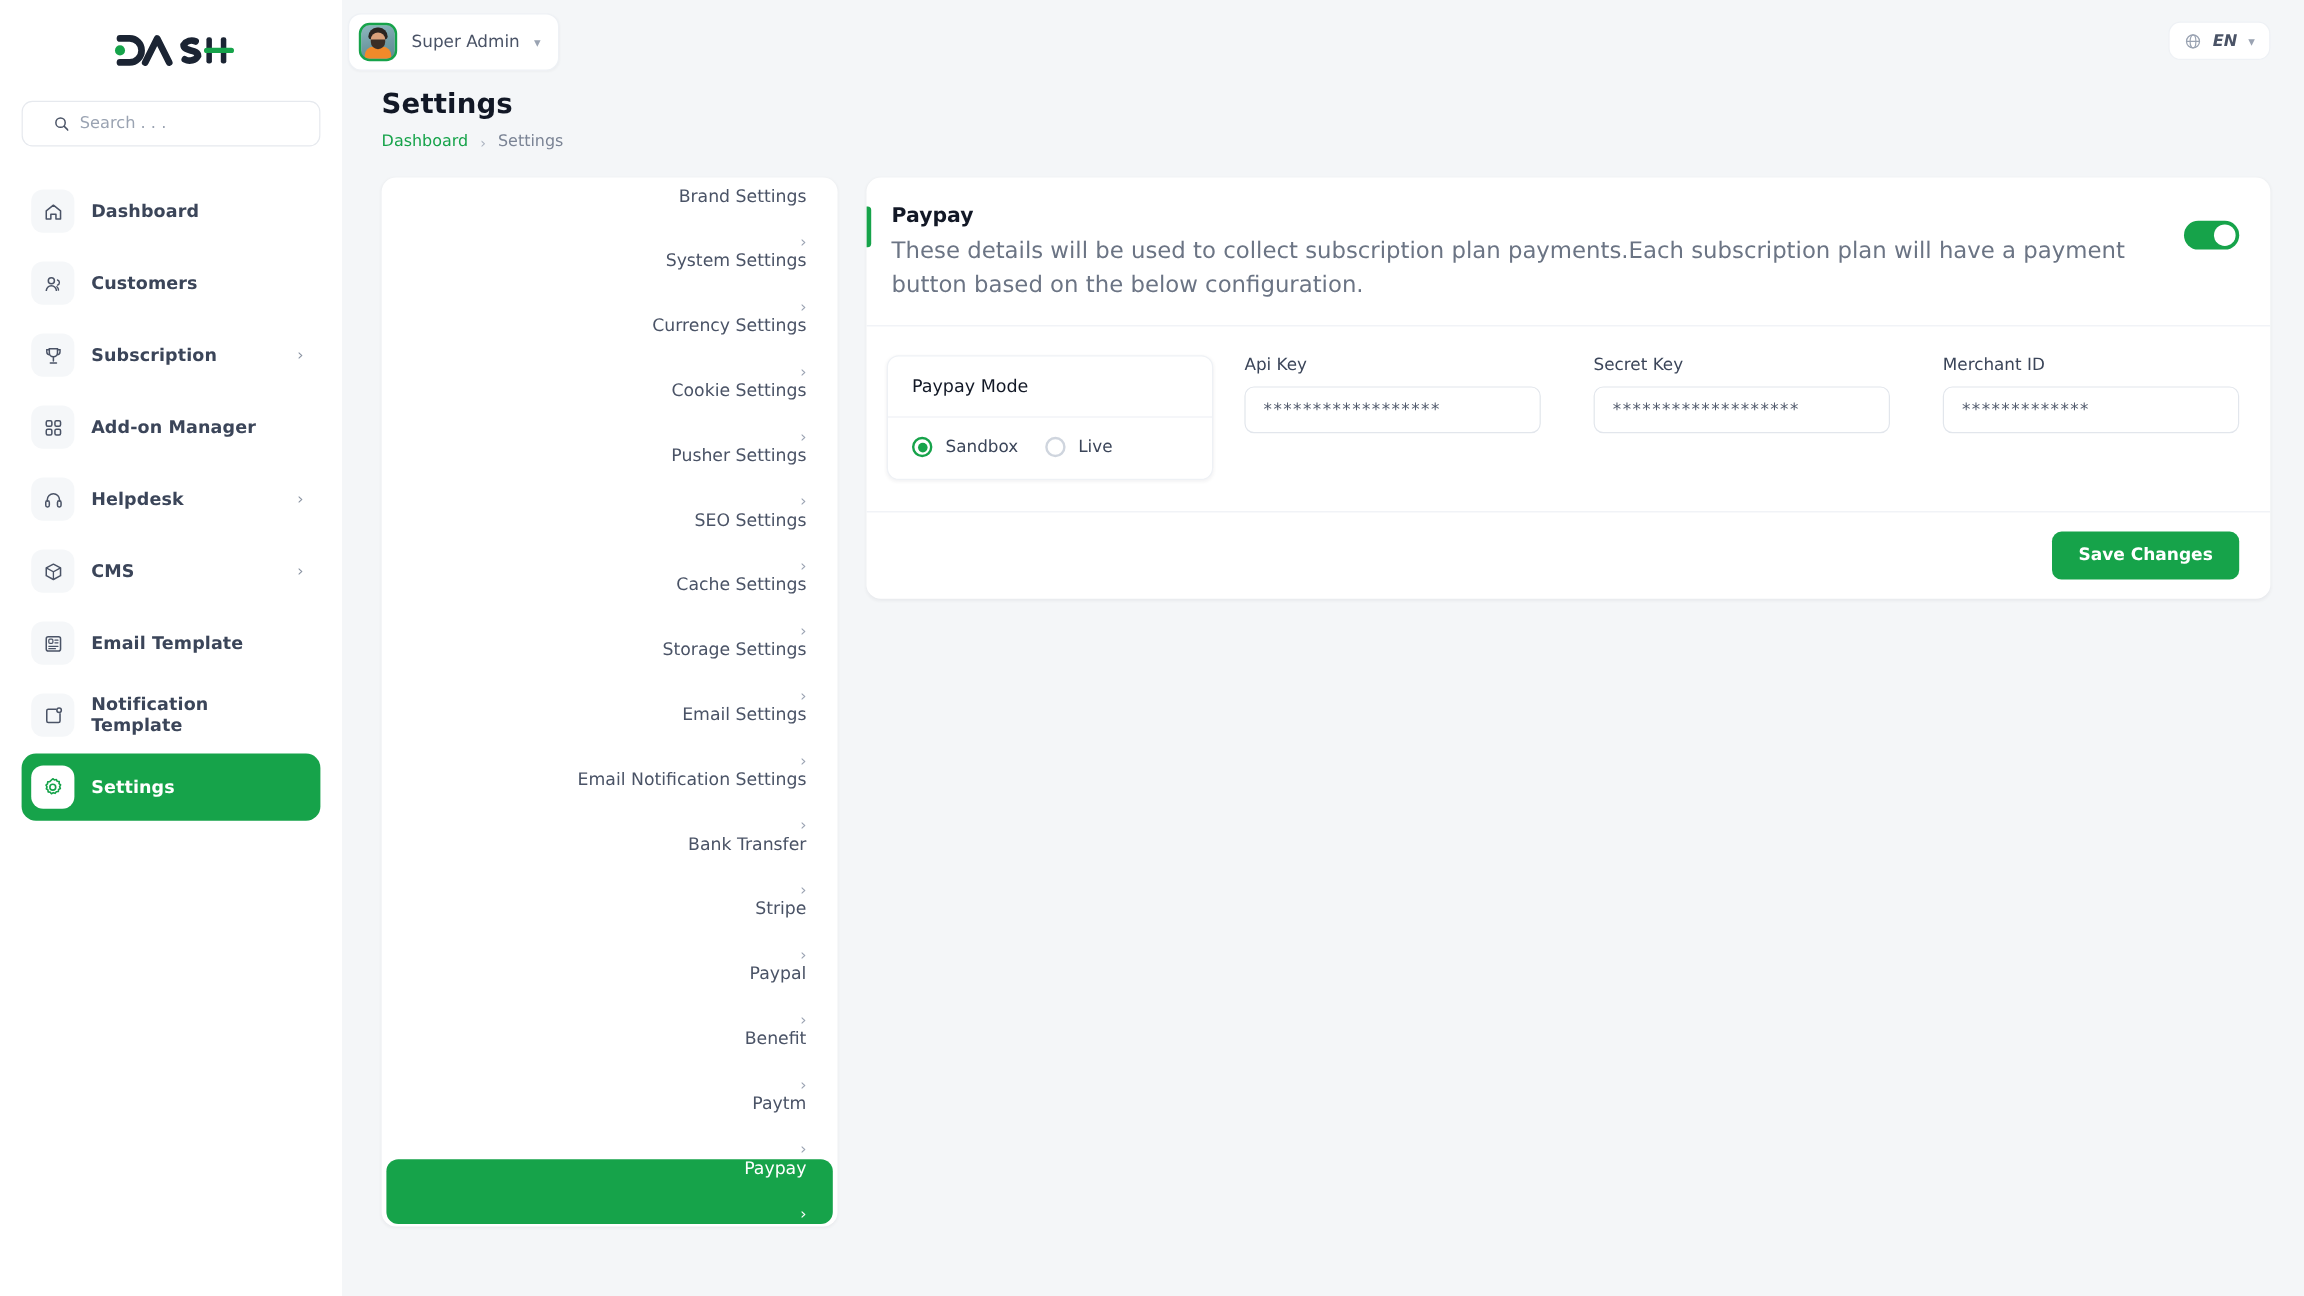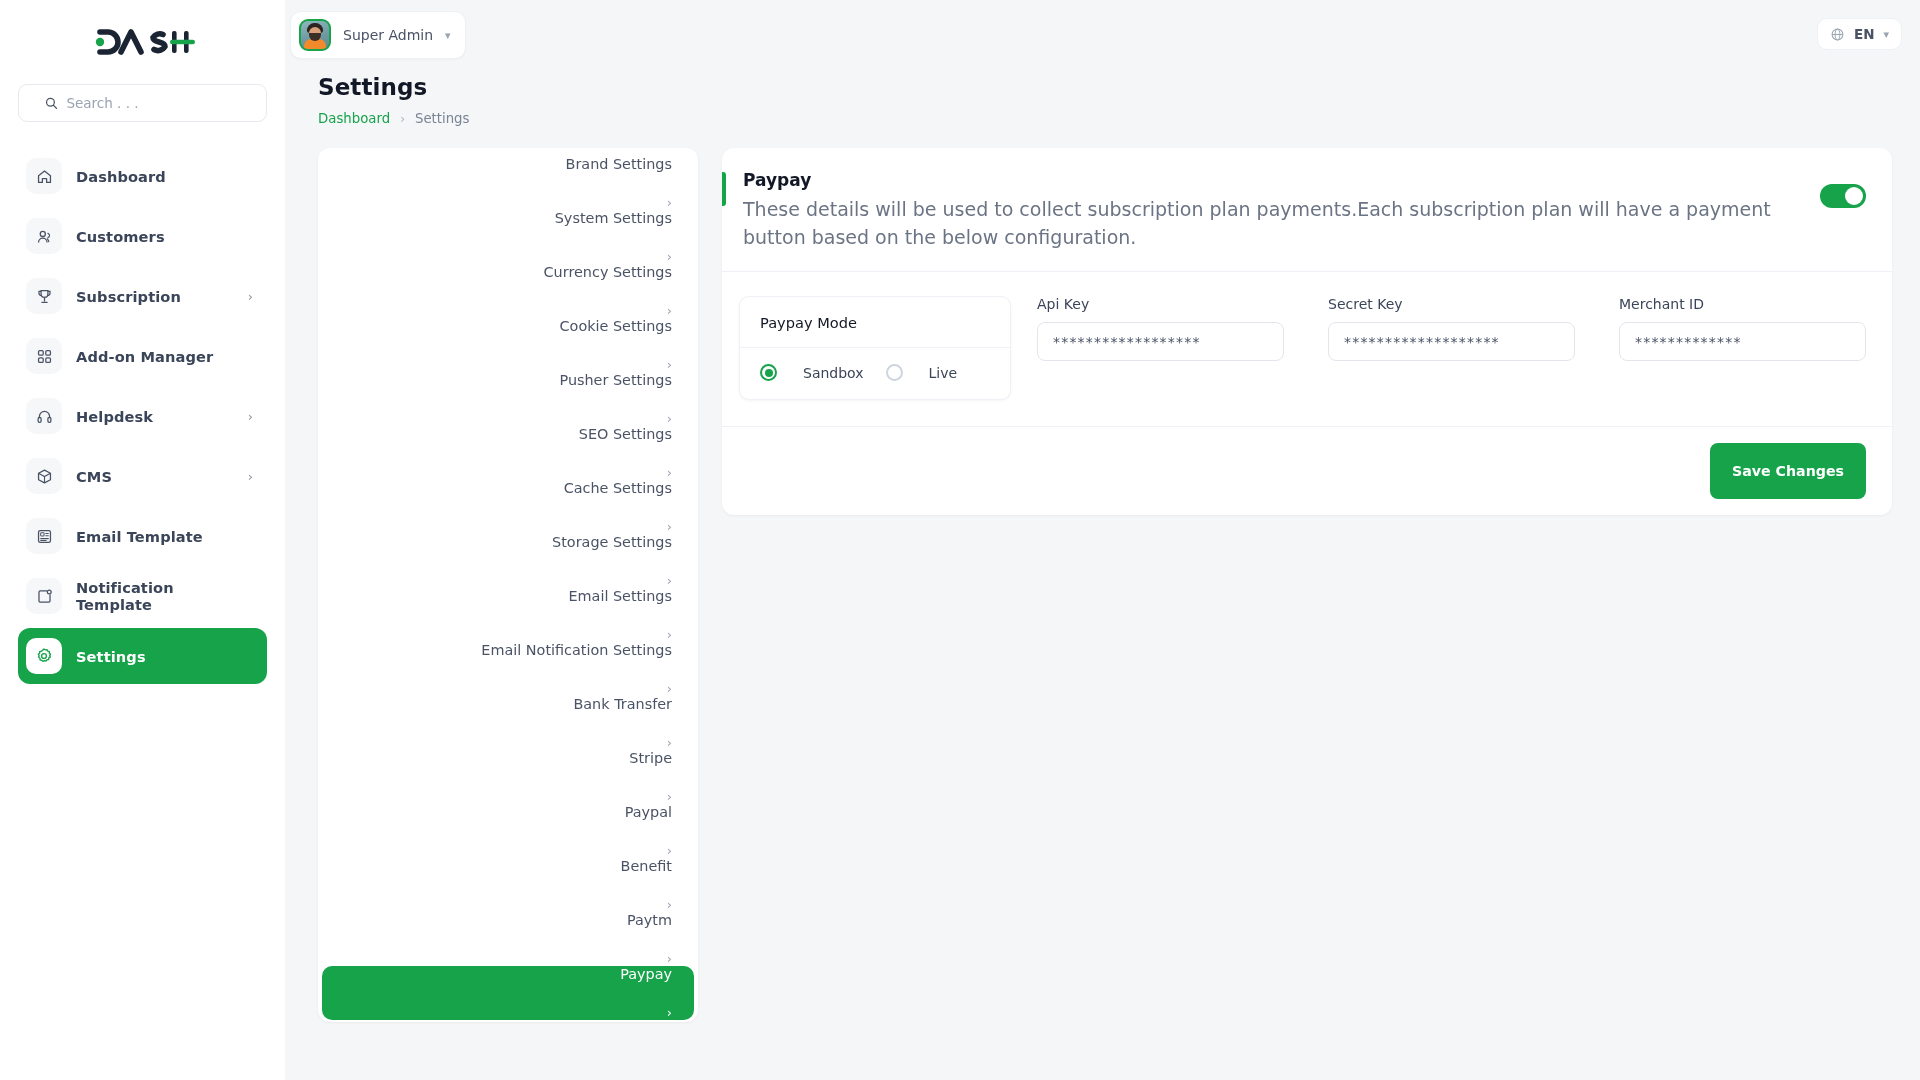--- a/index.html
+++ b/index.html
@@ -88,25 +88,26 @@
     flex: 0 0 32px;
   }
   .avatar .hair { position:absolute; left:6px; top:2px; width:16px; height:10px; border-radius:8px 8px 3px 3px; background:#2b2420; }
   .avatar .face { position:absolute; left:8px; top:6px; width:12px; height:13px; border-radius:6px; background:#d9a07a; }
   .avatar .beard { position:absolute; left:8px; top:12px; width:12px; height:8px; border-radius:0 0 6px 6px; background:#3a2e26; }
   .avatar .body { position:absolute; left:3px; bottom:0; width:22px; height:10px; border-radius:7px 7px 0 0; background:#f08a2a; }
   .user-name { font-size: 14px; color: #4a5366; font-weight: 500; }
   .chev { color:#9aa3b2; font-size: 11px; }
 
   .lang-chip {
-    position: absolute; right: 18px; top: 18px;
+    position: absolute; right: 28px; top: 18px;
     display: flex; align-items: center; gap: 9px;
     background: #ffffff; border: 1px solid #eef1f5;
     border-radius: 10px; padding: 7px 12px;
     cursor: pointer;
+    font-style: italic;
   }
   .lang-code { font-size: 13.5px; color: #4a5366; font-weight: 600; }
 
   .page-head { padding: 4px 0 0 33px; }
   .page-title { font-size: 23px; font-weight: 700; color: #121826; letter-spacing: .1px; }
   .breadcrumb { margin-top: 11px; display: flex; align-items: center; gap: 10px; font-size: 13.3px; }
   .bc-link { color: #16a34a; font-weight: 500; cursor: pointer; }
   .bc-sep { color: #aab2bf; font-size: 12px; }
   .bc-cur { color: #7b8495; }
 
@@ -180,21 +181,21 @@
     background: #fff;
     box-shadow: 0 1px 3px rgba(18,24,40,.05);
     overflow: hidden;
   }
   .mode-card-head {
     padding: 17px 20px 16px 20px;
     font-size: 14.6px; font-weight: 400; color: #121826;
     border-bottom: 1px solid #eef1f5;
   }
   .mode-card-body { padding: 16px 20px 18px 20px; display: flex; align-items: center; gap: 22px; }
-  .radio { display: flex; align-items: center; gap: 26px; cursor: pointer; }
+  .radio { display: flex; align-items: center; gap: 11px; cursor: pointer; }
   .radio .dot {
     width: 17px; height: 17px; border-radius: 50%;
     border: 2px solid #cfd5de; background: #fff;
     display: flex; align-items: center; justify-content: center;
   }
   .radio.checked .dot { border-color: #16a34a; }
   .radio.checked .dot::after {
     content: ""; width: 8px; height: 8px; border-radius: 50%; background: #16a34a;
   }
   .radio .rl { font-size: 14px; color: #3b4559; }
@@ -213,21 +214,21 @@
   }
   .field input::placeholder { color: #6b7484; }
 
   .panel-foot {
     border-top: 1px solid #eef1f5;
     padding: 16px 26px; display: flex; justify-content: flex-end;
   }
   .save-btn {
     background: #16a34a; color: #fff;
     border: none; border-radius: 8px;
-    padding: 0 22px; height: 56px;
+    padding: 0 22px; height: 40px;
     font-size: 14.2px; font-weight: 600; cursor: pointer;
     font-family: "DejaVu Sans", "Liberation Sans", sans-serif;
   }
 </style>
 </head>
 <body>
 
 <div class="app">
 
   <aside class="sidebar">

